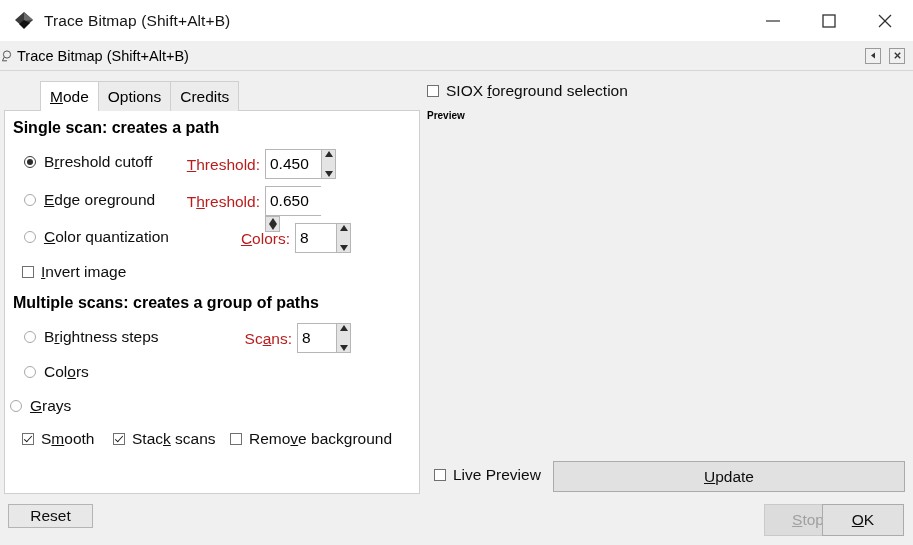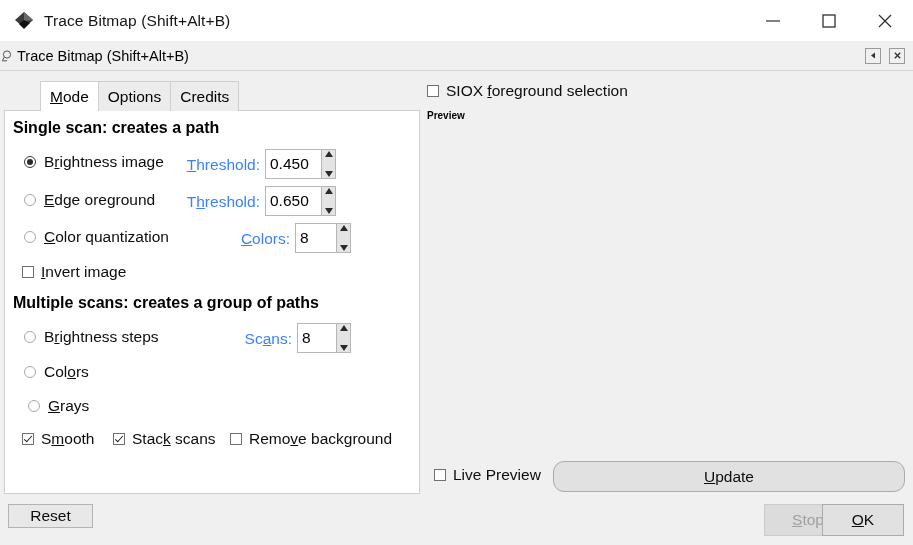--- a/index.html
+++ b/index.html
@@ -189,21 +189,21 @@
   .opt-label {
     font-size: 15.5px;
     color: #0d0d0d;
   }
   .mn { text-decoration: underline; text-underline-offset: 1px; }
 
   
   .field-label {
     position: absolute;
     font-size: 15.5px;
-    color: #3b82f6;
+    color: #b91c1c;
     white-space: nowrap;
     text-align: right;
   }
   .spin {
     position: absolute;
     display: flex;
     align-items: stretch;
     height: 30px;
   }
   .spin-input {
@@ -277,21 +277,21 @@
     align-items: center;
     justify-content: center;
     padding: 0;
     white-space: nowrap;
   }
   .btn.disabled {
     color: #a0a0a0;
     background: #dcdcdc;
     border-color: #cacaca;
   }
-  .btn-update { left: 553px; top: 461px; width: 352px; height: 31px; border-radius: 11px; }
+  .btn-update { left: 553px; top: 461px; width: 352px; height: 31px; }
   .btn-stop   { left: 726px; top: 504px; width: 88px;  height: 32px; margin-left: 38px; }
   .btn-ok     { left: 822px; top: 504px; width: 82px;  height: 32px; }
   .btn-reset  { left: 8px;   top: 504px; width: 85px;  height: 24px;
                 background: #e8e8e8; border-color: #b4b4b4; }
 </style>
 </head>
 <body>
 
 <div class="app">
 
@@ -357,37 +357,37 @@
       <span>Credits</span>
     </div>
   </div>
 
   <div class="mode-panel">
 
     <div class="section-title" style="left:8px; top:8px;">Single scan: creates a path</div>
 
     <div class="opt-row" style="left:19px; top:42px;">
       <span class="radio checked"></span>
-      <span class="opt-label"><span>B</span><span class="mn">r</span><span>ightness image</span></span>
+      <span class="opt-label"><span>B</span><span class="mn">r</span><span>reshold cutoff</span></span>
     </div>
     <div class="field-label" style="left:180px; top:45px; width:75px;"><span></span><span class="mn">T</span><span>hreshold:</span></div>
     <div class="spin" style="left:260px; top:38px;">
       <input class="spin-input" style="width: 56px;" type="text" value="0.450">
       <div class="spin-btns">
         <span class="spin-arrow up"></span>
         <span class="spin-arrow down"></span>
       </div>
     </div>
 
     <div class="opt-row" style="left:19px; top:80px;">
       <span class="radio"></span>
       <span class="opt-label"><span></span><span class="mn">E</span><span>dge oreground</span></span>
     </div>
     <div class="field-label" style="left:180px; top:82px; width:75px;"><span>T</span><span class="mn">h</span><span>reshold:</span></div>
-    <div class="spin" style="left:260px; top:75px;">
+    <div class="spin" style="left:260px; top:75px;flex-direction:column;">
       <input class="spin-input" style="width: 56px;" type="text" value="0.650">
       <div class="spin-btns">
         <span class="spin-arrow up"></span>
         <span class="spin-arrow down"></span>
       </div>
     </div>
 
     <div class="opt-row" style="left:19px; top:117px;">
       <span class="radio"></span>
       <span class="opt-label"><span></span><span class="mn">C</span><span>olor quantization</span></span>
@@ -419,21 +419,21 @@
         <span class="spin-arrow up"></span>
         <span class="spin-arrow down"></span>
       </div>
     </div>
 
     <div class="opt-row" style="left:19px; top:252px;">
       <span class="radio"></span>
       <span class="opt-label"><span>Col</span><span class="mn">o</span><span>rs</span></span>
     </div>
 
-    <div class="opt-row" style="left:23px; top:286px;">
+    <div class="opt-row" style="left:5px; top:286px;">
       <span class="radio"></span>
       <span class="opt-label"><span></span><span class="mn">G</span><span>rays</span></span>
     </div>
 
     <div class="opt-row" style="left:17px; top:319px;">
       <span class="chk checked"></span>
       <span class="opt-label"><span>S</span><span class="mn">m</span><span>ooth</span></span>
     </div>
     <div class="opt-row" style="left:108px; top:319px;">
       <span class="chk checked"></span>

